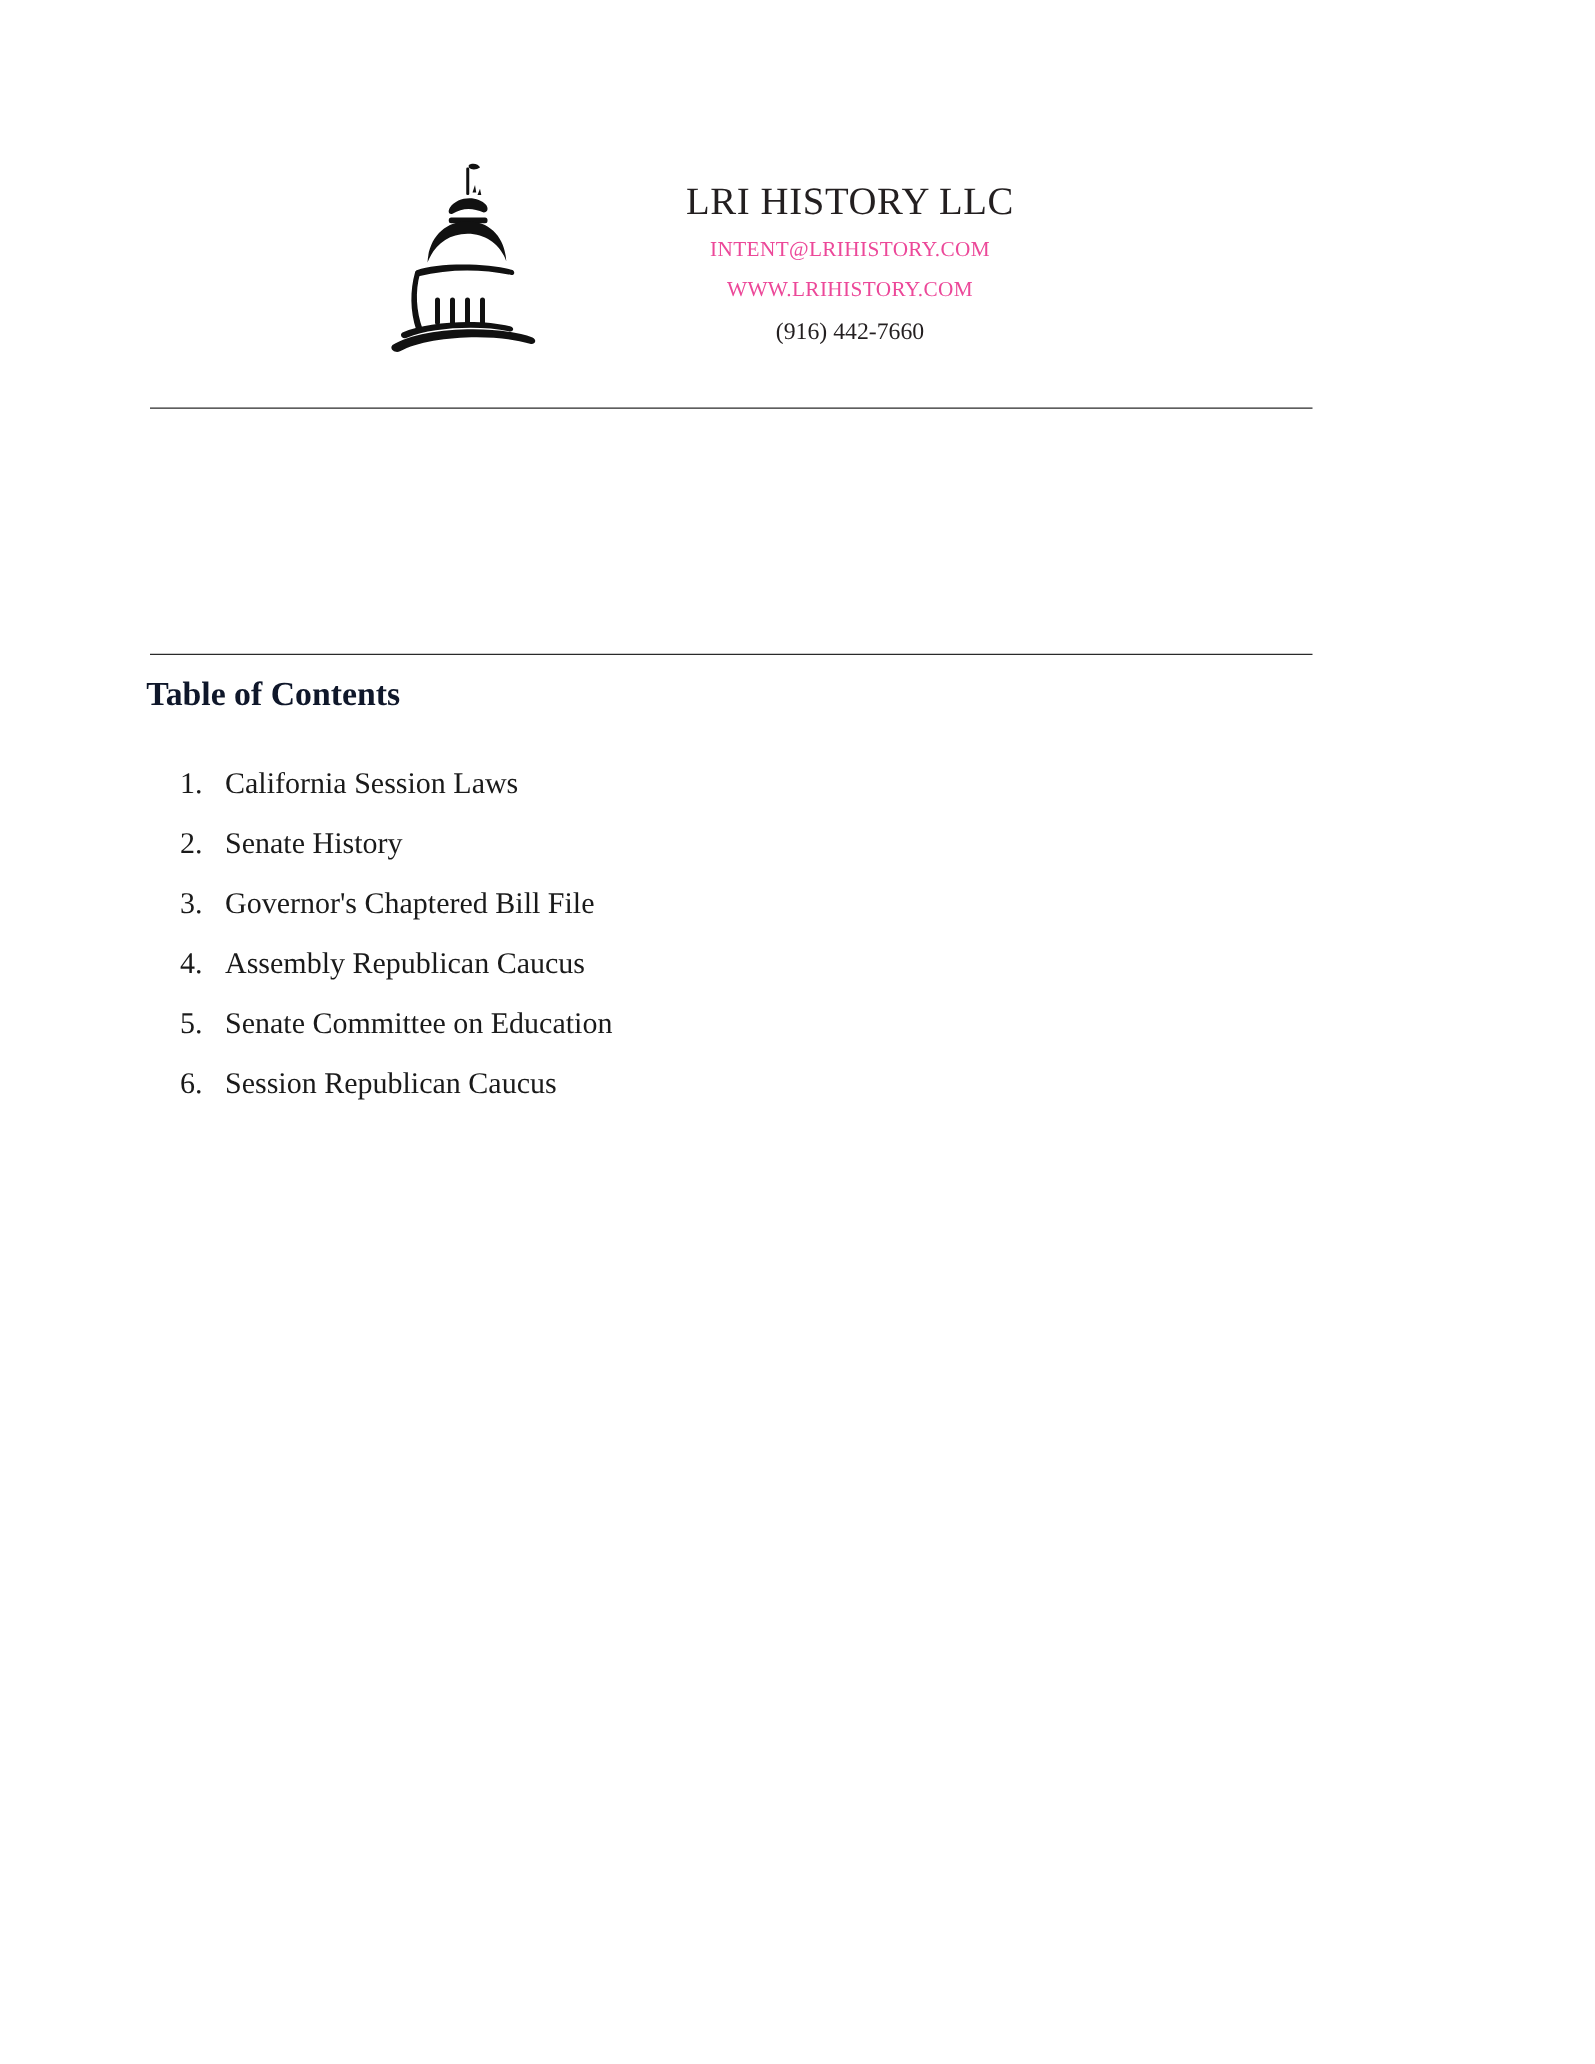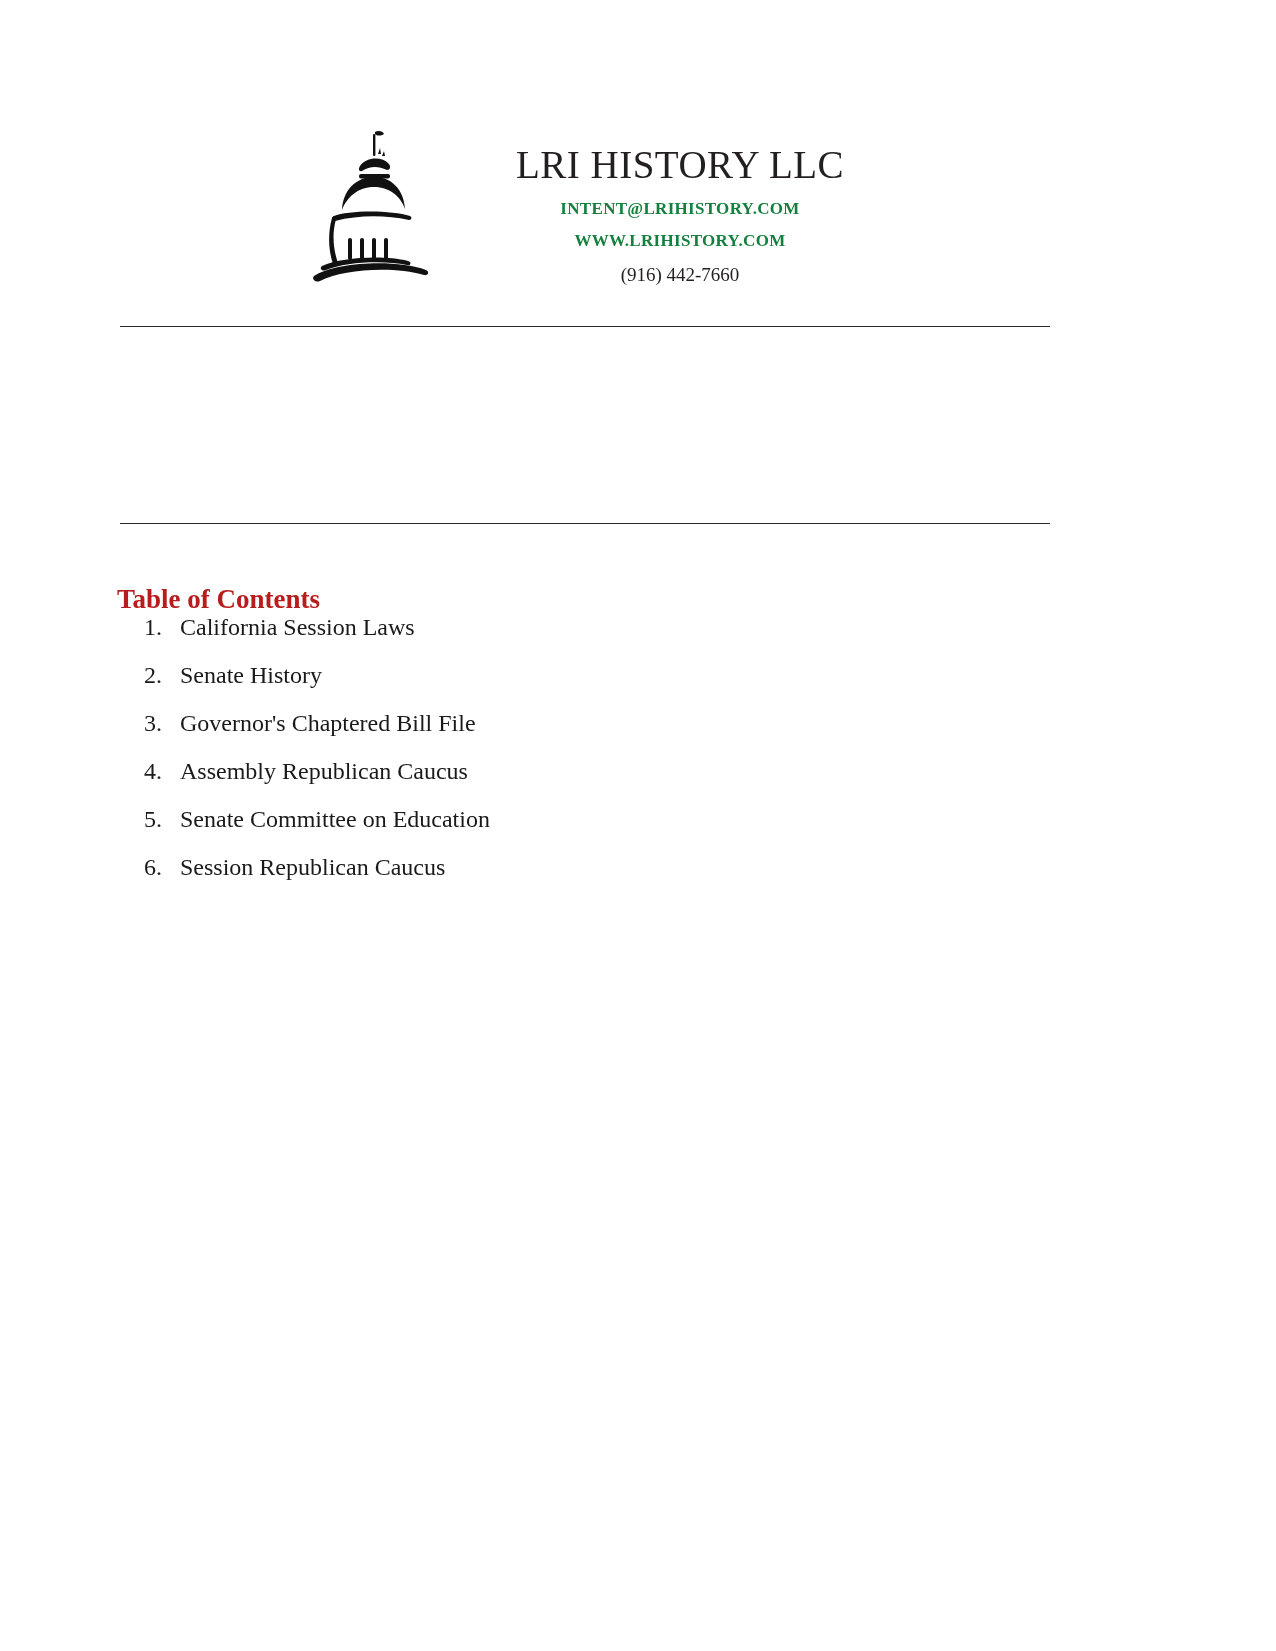--- a/index.html
+++ b/index.html
@@ -34,31 +34,30 @@
   .logo svg { display: block; }
 
   .brand-block {
     position: absolute;
     left: 430px;
     top: 36px;
     width: 500px;
     text-align: center;
   }
   .brand-name {
-    font-size: 39px;
+    font-size: 31px;
     letter-spacing: 0.5px;
     color: #231f20;
     line-height: 1.1;
   }
   .brand-line {
     font-size: 17px;
-    color: #15803d;
+    color: #ec4899;
     margin-top: 12px;
     letter-spacing: 0.3px;
-    font-weight: bold;
   }
   .brand-phone {
     font-size: 19px;
     color: #231f20;
     margin-top: 13px;
   }
 
   
   .rule {
     position: absolute;
@@ -81,24 +80,24 @@
     font-weight: bold;
     font-size: 23px;
     line-height: 40px;
     letter-spacing: 0.4px;
   }
 
   
   .toc-title {
     position: absolute;
     left: 117px;
-    top: 584px;
+    top: 540px;
     font-size: 27px;
     font-weight: bold;
-    color: #b91c1c;
+    color: #0f172a;
   }
   .toc-list {
     position: absolute;
     left: 120px;
     top: 614px;
     width: 800px;
     margin: 0;
     padding: 0;
     list-style: none;
   }

